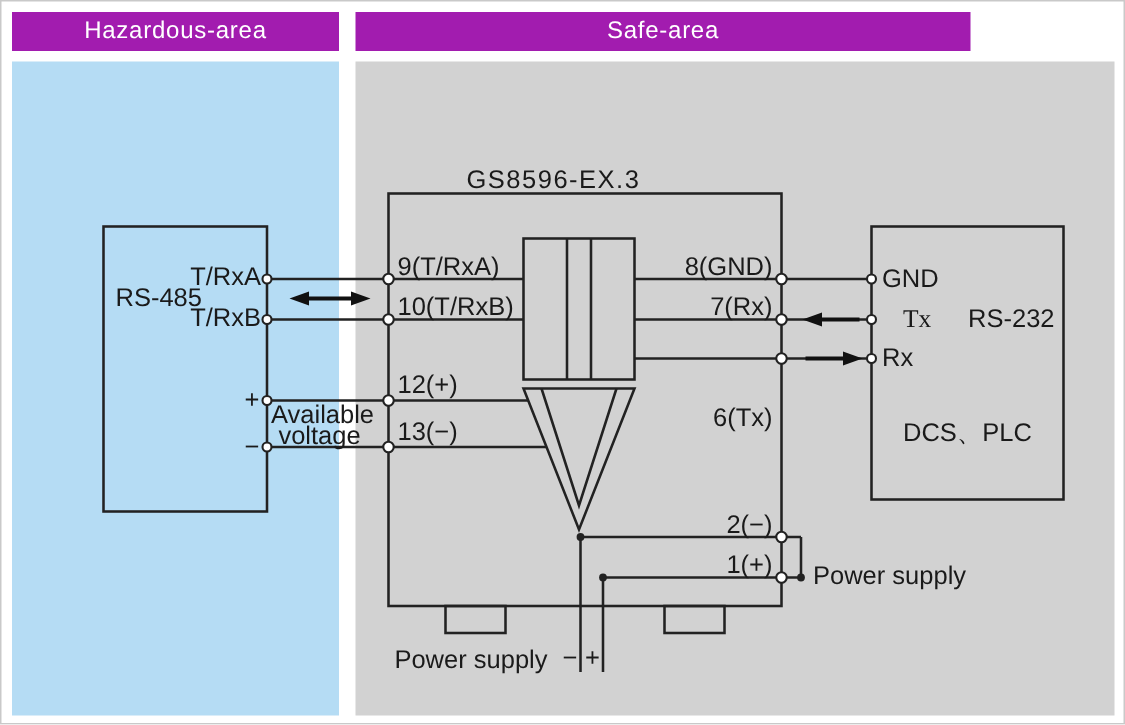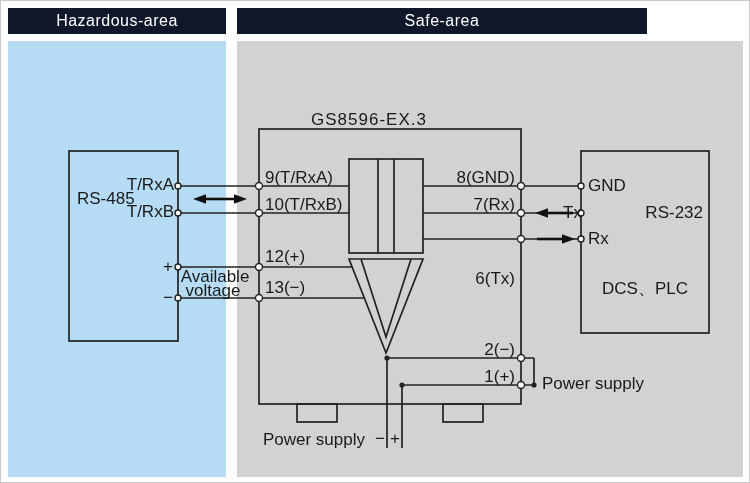--- a/index.html
+++ b/index.html
@@ -2,21 +2,21 @@
 <html><head>
 <meta charset="utf-8">
 <style>
   html,body{margin:0;padding:0;background:#fff;}
   #stage{
     position:relative;width:750px;height:483px;background:#ffffff;
     font-family:"Liberation Sans","DejaVu Sans",sans-serif;color:#1a1a1a;
     border:1px solid #c9c9c9;box-sizing:border-box;overflow:hidden;
   }
   .hdr{
-    position:absolute;top:7px;height:26px;background:#0f172a;color:#ffffff;
+    position:absolute;top:7px;height:26px;background:#a21caf;color:#ffffff;
     display:flex;align-items:center;justify-content:center;
     font-size:16px;letter-spacing:0.5px;
   }
   #hdr-haz{left:7px;width:218px;}
   #hdr-safe{left:236px;width:410px;}
   .panel{position:absolute;top:40px;height:436px;}
   #panel-haz{left:7px;width:218px;background:#b5dcf4;}
   #panel-safe{left:236px;width:506px;background:#d2d2d2;}
   svg#wiring{position:absolute;left:0;top:0;z-index:2;}
   .lbl{
@@ -126,21 +126,21 @@
 
   <div class="lbl l-left" style="left:76px;top:198px;">RS-485</div>
   <div class="lbl l-right" style="left:173px;top:184px;">T/RxA</div>
   <div class="lbl l-right" style="left:173px;top:211px;">T/RxB</div>
   <div class="lbl l-right" style="left:172px;top:266px;">+</div>
   <div class="lbl l-right" style="left:172px;top:297px;">−</div>
   <div class="lbl" style="left:214px;top:276px;">Available</div>
   <div class="lbl" style="left:212px;top:290px;">voltage</div>
 
   <div class="lbl l-left" style="left:587px;top:185px;">GND</div>
-  <div class="lbl l-left" style="left:562px;top:212px;">Tx</div>
+  <div class="lbl l-left" style="left:601px;top:212px;font-family:Liberation Serif, serif;">Tx</div>
   <div class="lbl l-left" style="left:587px;top:238px;">Rx</div>
   <div class="lbl l-right" style="left:702px;top:212px;">RS-232</div>
   <div class="lbl" style="left:644px;top:288px;">DCS、PLC</div>
 
   <div class="lbl l-left" style="left:541px;top:383px;">Power supply</div>
   <div class="lbl l-right" style="left:364px;top:439px;">Power supply</div>
   <div class="lbl" style="left:379px;top:438px;">−</div>
   <div class="lbl" style="left:394px;top:438px;">+</div>
 
 </div>

